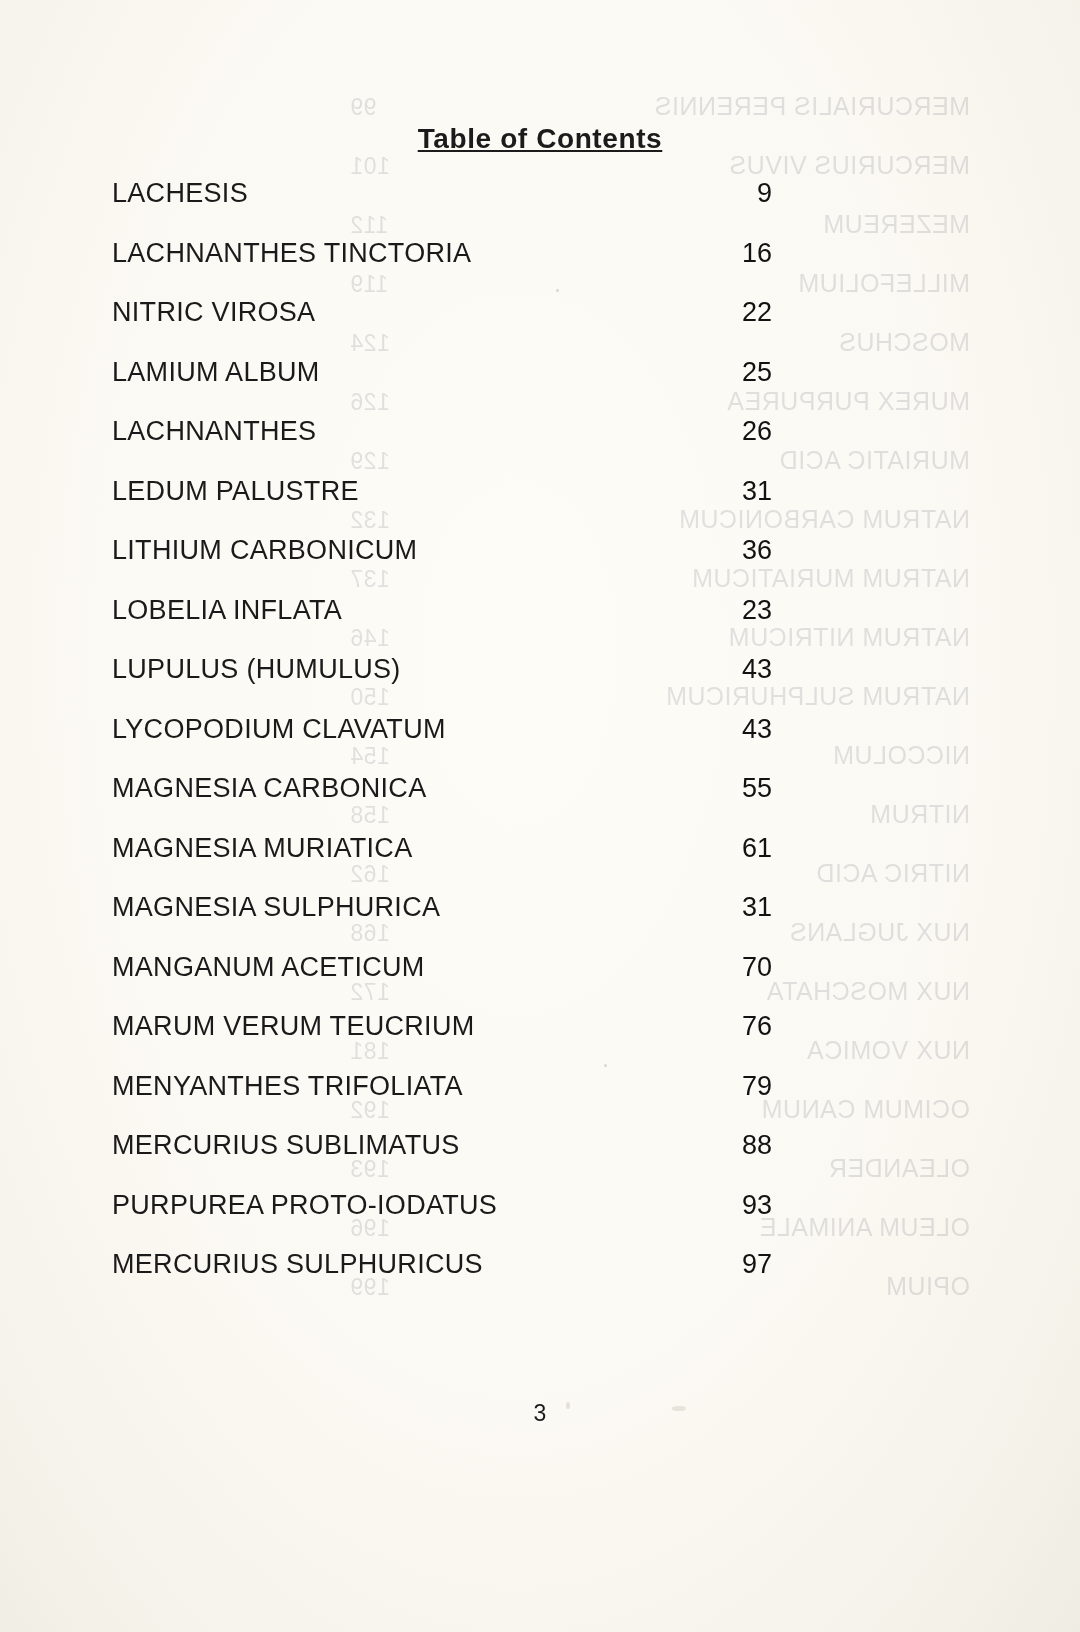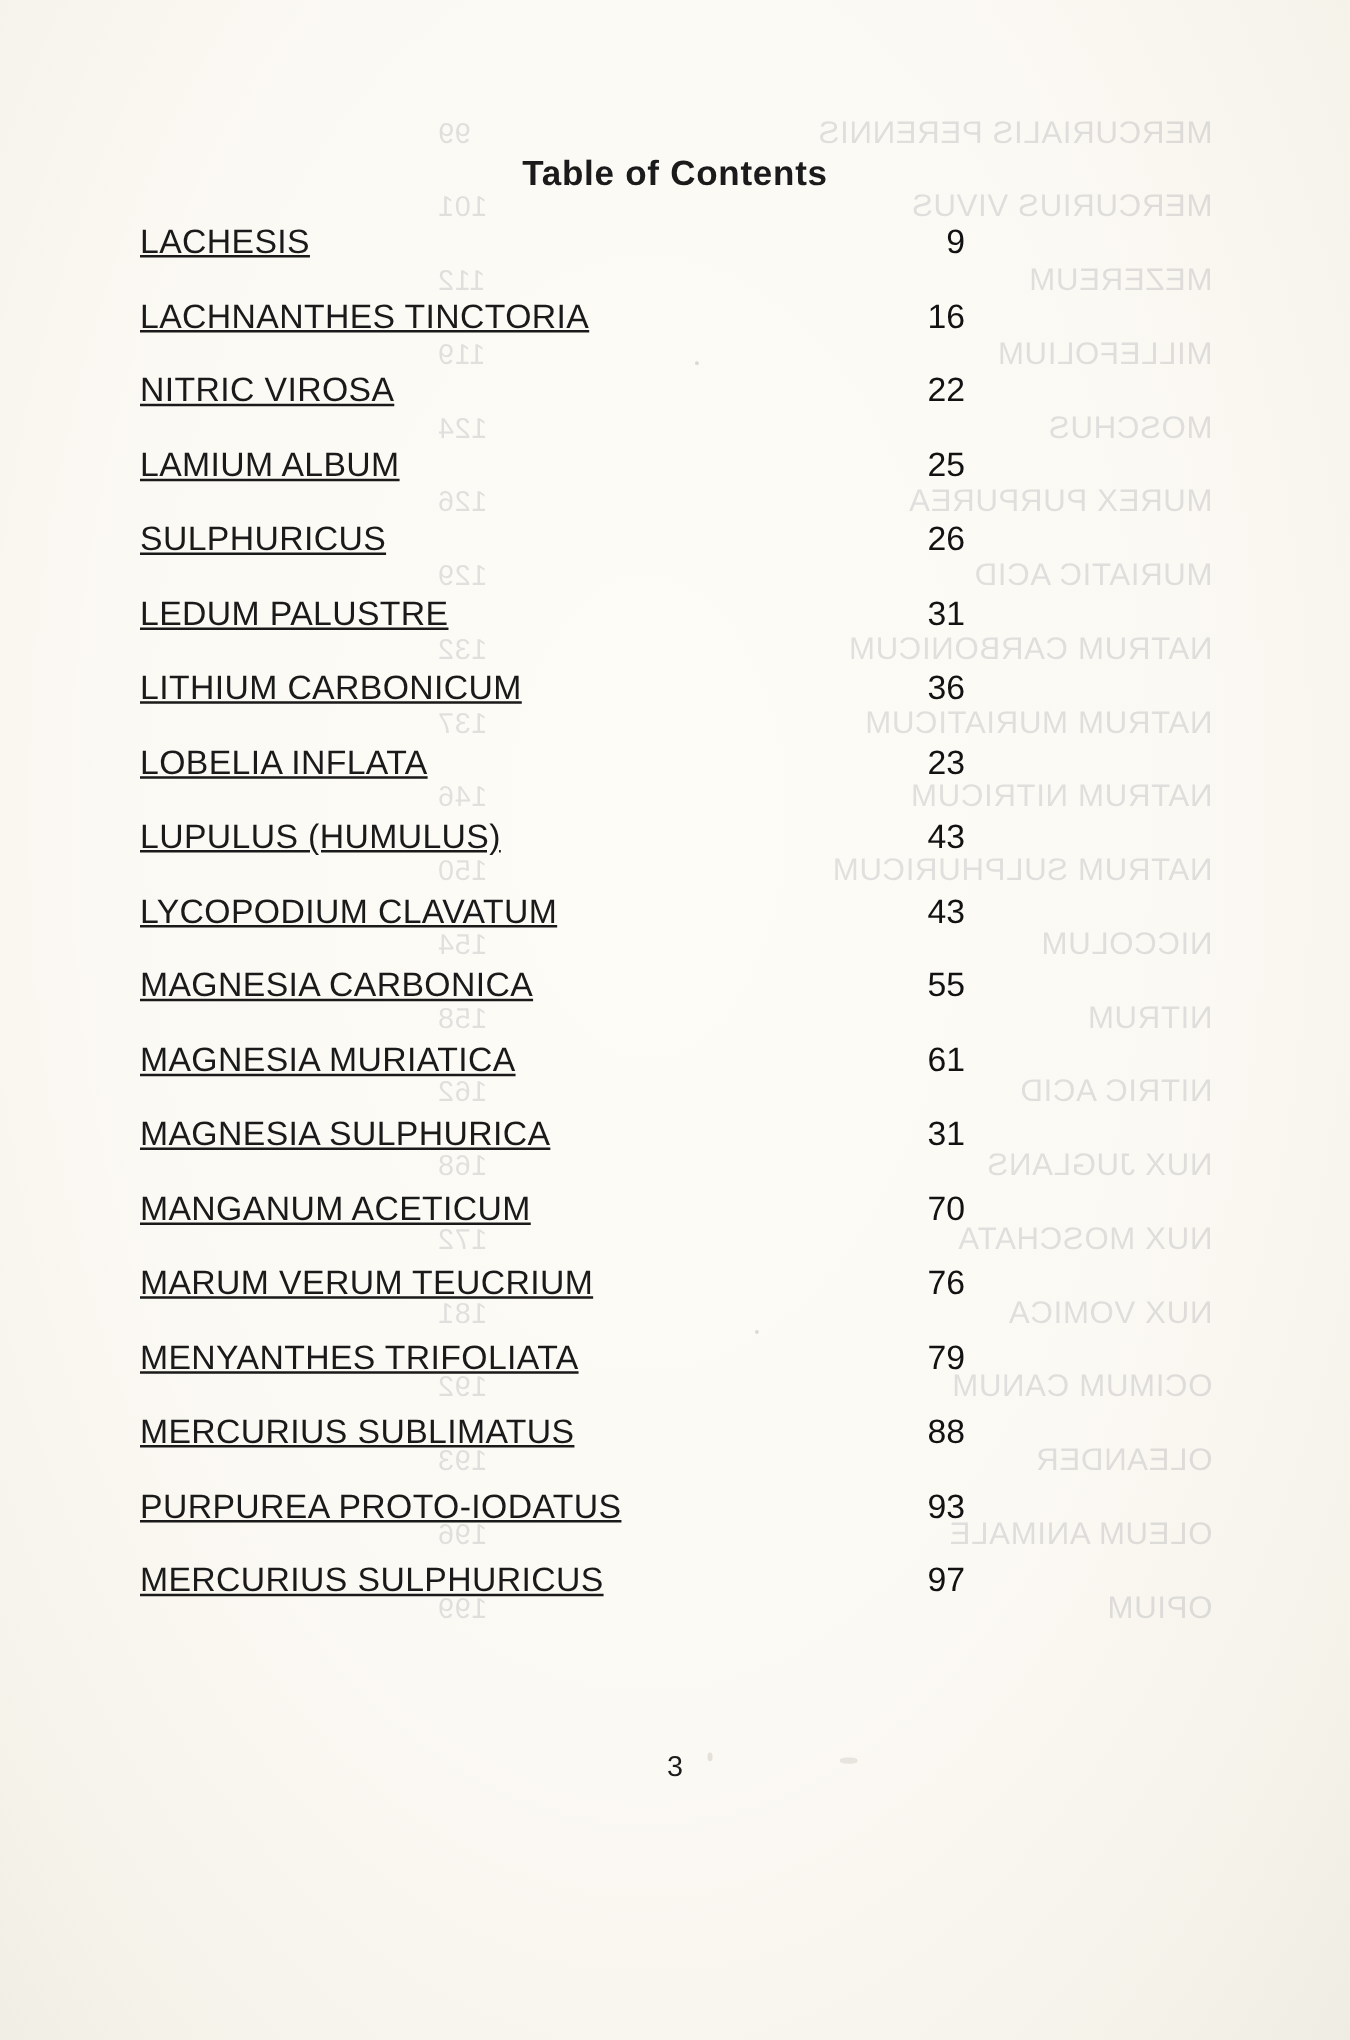--- a/index.html
+++ b/index.html
@@ -62,20 +62,21 @@
     position: absolute;
     top: 123px;
     left: 0;
     width: 1080px;
     text-align: center;
     font-size: 28px;
     font-weight: bold;
     color: #1b1b1b;
     letter-spacing: 0.6px;
     font-family: "Liberation Sans", sans-serif;
+    text-decoration: underline;
   }
 
   .toc-list {
     position: absolute;
     top: 178px;
     left: 112px;
     width: 660px;
   }
 
   .toc-row {
@@ -83,21 +84,20 @@
     align-items: baseline;
     justify-content: space-between;
     height: 59.5px;
   }
   .toc-entry {
     font-size: 27px;
     color: #1a1a1a;
     letter-spacing: 0.3px;
     white-space: nowrap;
     font-family: "Liberation Sans", sans-serif;
-    text-decoration: underline;
   }
   .toc-page {
     font-size: 27px;
     color: #121212;
     min-width: 52px;
     text-align: right;
     font-family: "Liberation Sans", sans-serif;
   }
 
   .folio {
@@ -230,21 +230,21 @@
     </div>
     <div class="toc-row">
       <span class="toc-entry">NITRIC VIROSA</span>
       <span class="toc-page">22</span>
     </div>
     <div class="toc-row">
       <span class="toc-entry">LAMIUM ALBUM</span>
       <span class="toc-page">25</span>
     </div>
     <div class="toc-row">
-      <span class="toc-entry">SULPHURICUS</span>
+      <span class="toc-entry">LACHNANTHES</span>
       <span class="toc-page">26</span>
     </div>
     <div class="toc-row">
       <span class="toc-entry">LEDUM PALUSTRE</span>
       <span class="toc-page">31</span>
     </div>
     <div class="toc-row">
       <span class="toc-entry">LITHIUM CARBONICUM</span>
       <span class="toc-page">36</span>
     </div>

